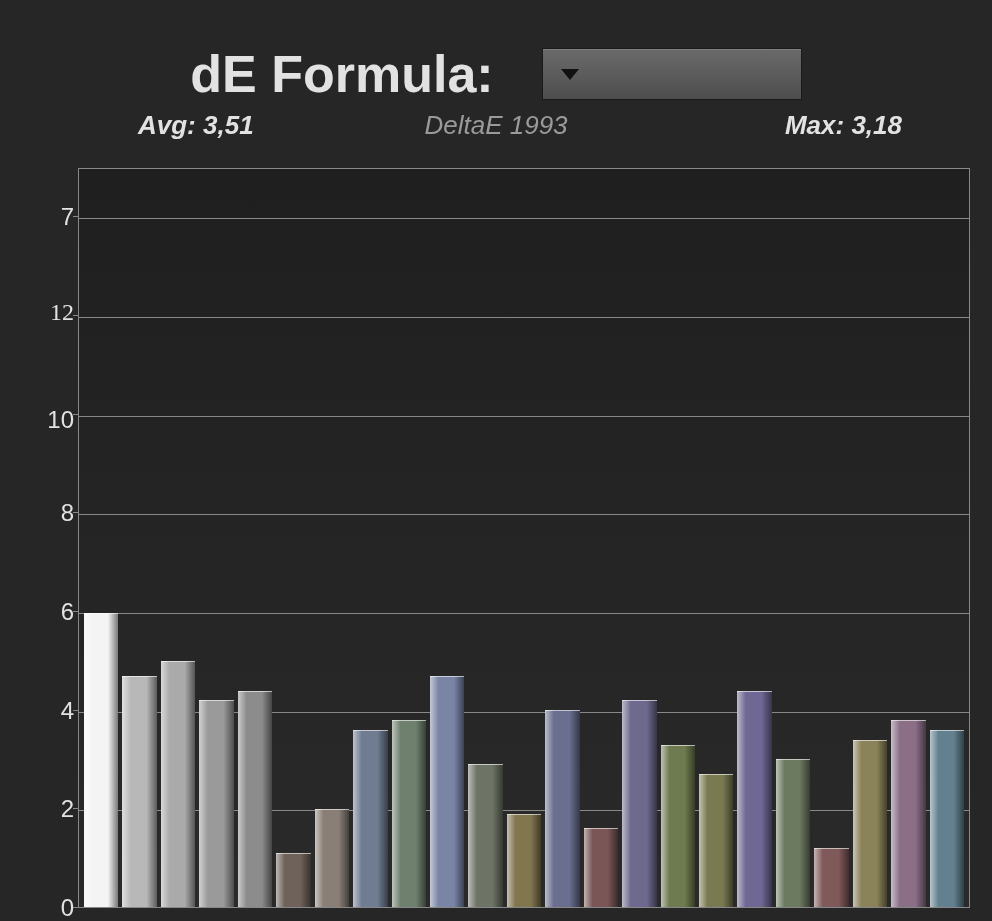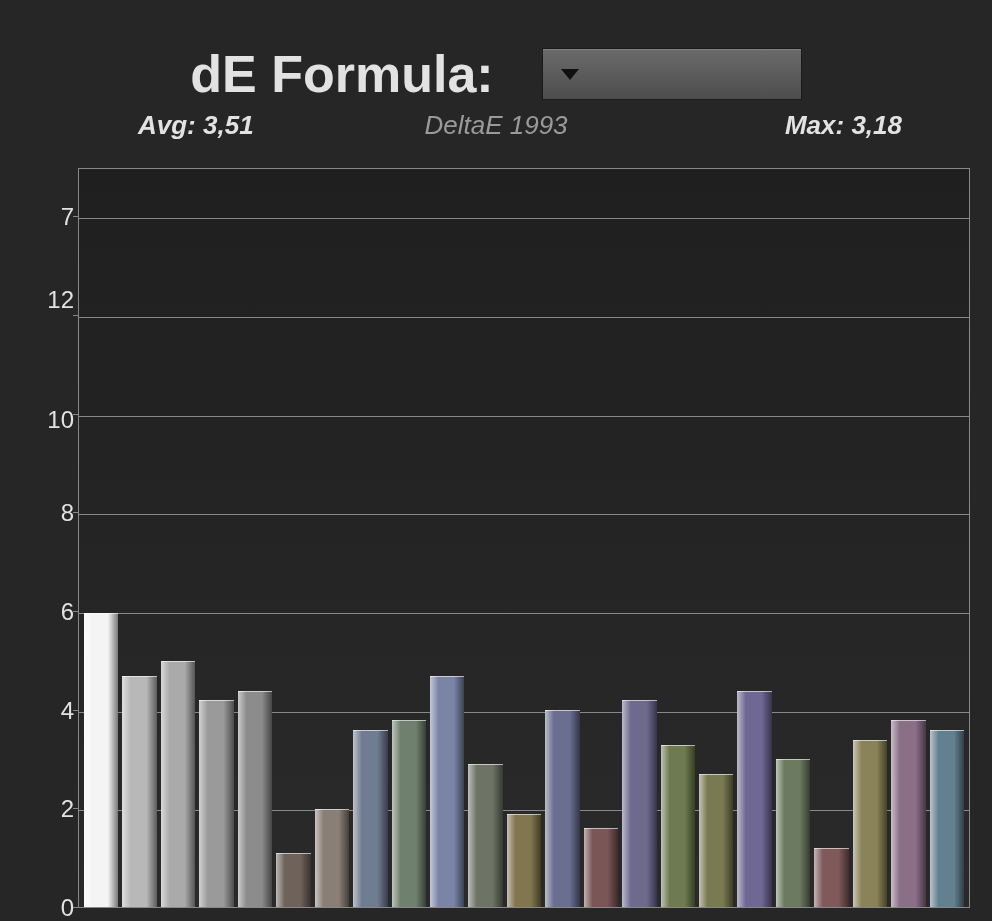--- a/index.html
+++ b/index.html
@@ -141,21 +141,21 @@
       <div class="y-tick" style="top: 641.333px;">2</div>
       <div class="y-tick-mark" style="top: 641.333px;"></div>
       <div class="y-tick" style="top: 542.667px;">4</div>
       <div class="y-tick-mark" style="top: 542.667px;"></div>
       <div class="y-tick" style="top: 444px;">6</div>
       <div class="y-tick-mark" style="top: 444px;"></div>
       <div class="y-tick" style="top: 345.333px;">8</div>
       <div class="y-tick-mark" style="top: 345.333px;"></div>
       <div class="y-tick" style="top: 252px;">10</div>
       <div class="y-tick-mark" style="top: 246.667px;"></div>
-      <div class="y-tick" style="top: 132px;">12</div>
+      <div class="y-tick" style="top: 144px; font-family: Liberation Serif, serif;">12</div>
       <div class="y-tick-mark" style="top: 148px;"></div>
       <div class="y-tick" style="top: 49.3333px;">7</div>
       <div class="y-tick-mark" style="top: 49.3333px;"></div>
     </div>
   <div class="plot-area">
     <div class="gridlines" id="gridlines">
         <div class="gridline" style="top: 641.333px;"></div>
         <div class="gridline" style="top: 542.667px;"></div>
         <div class="gridline" style="top: 444px;"></div>
         <div class="gridline" style="top: 345.333px;"></div>

